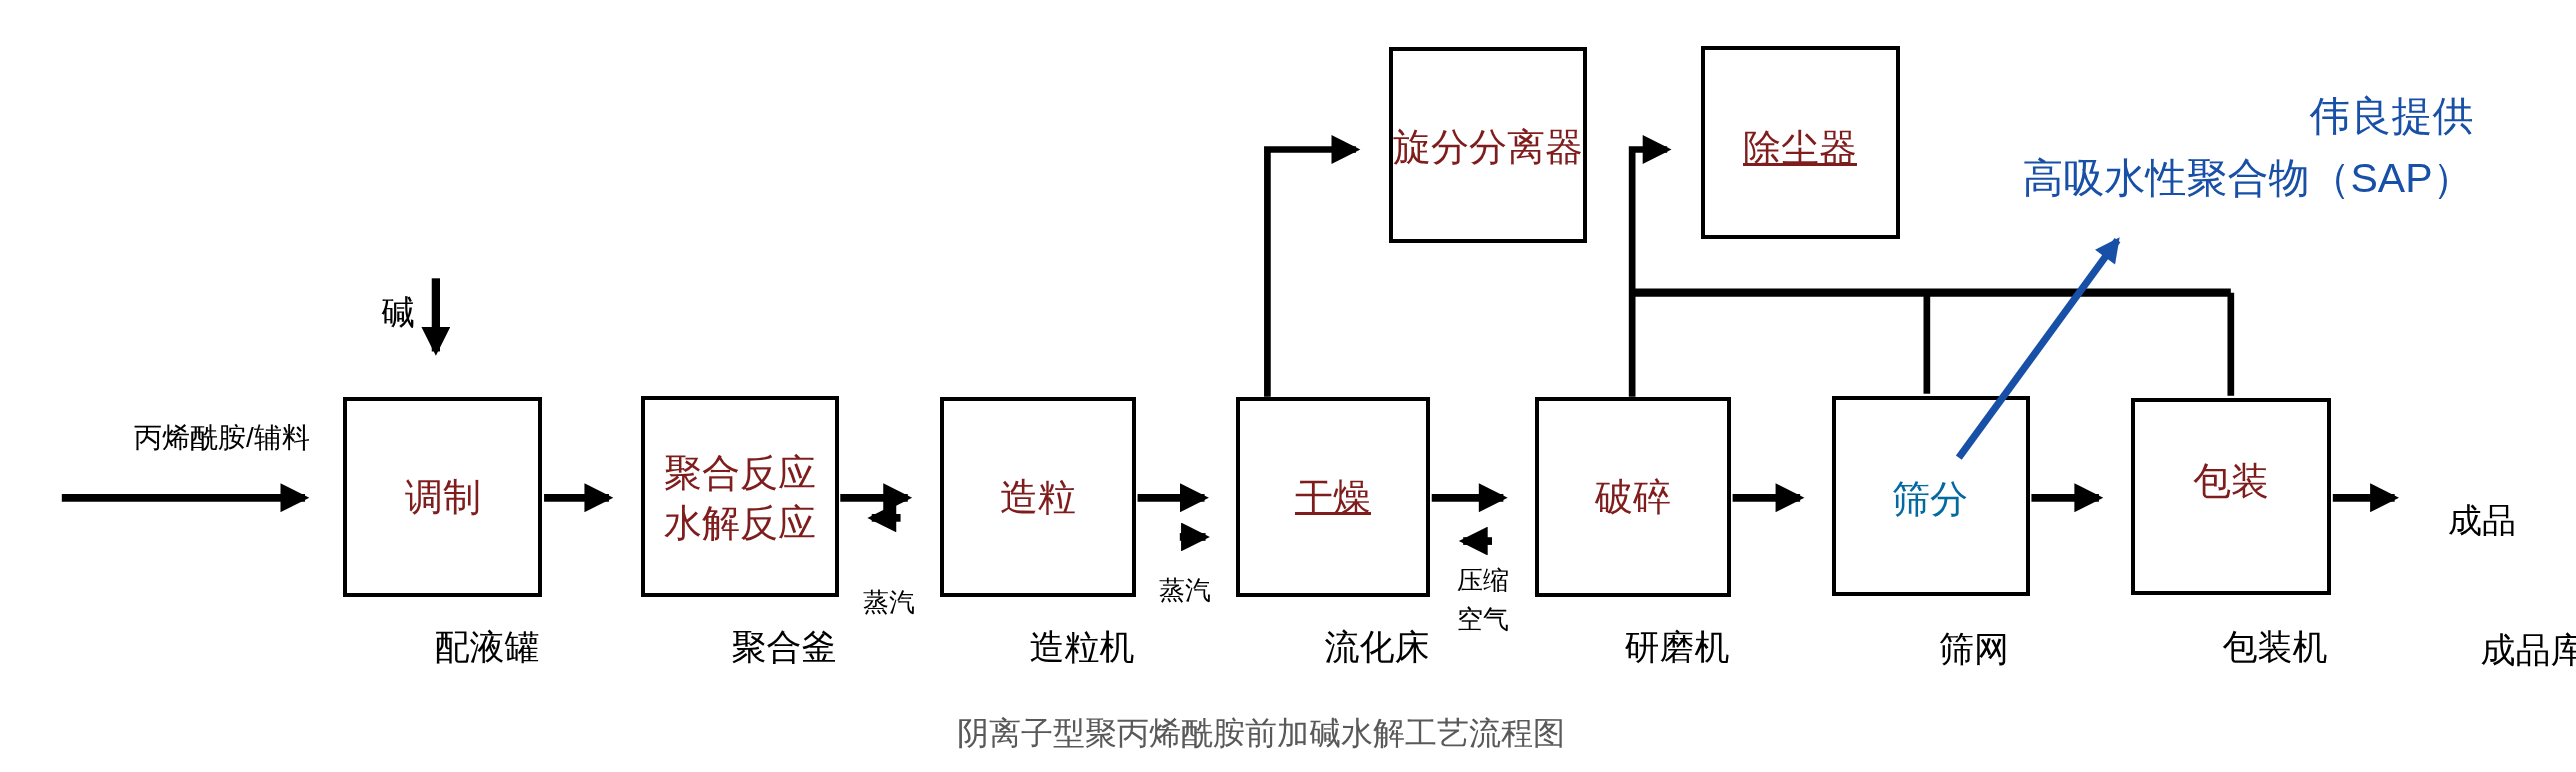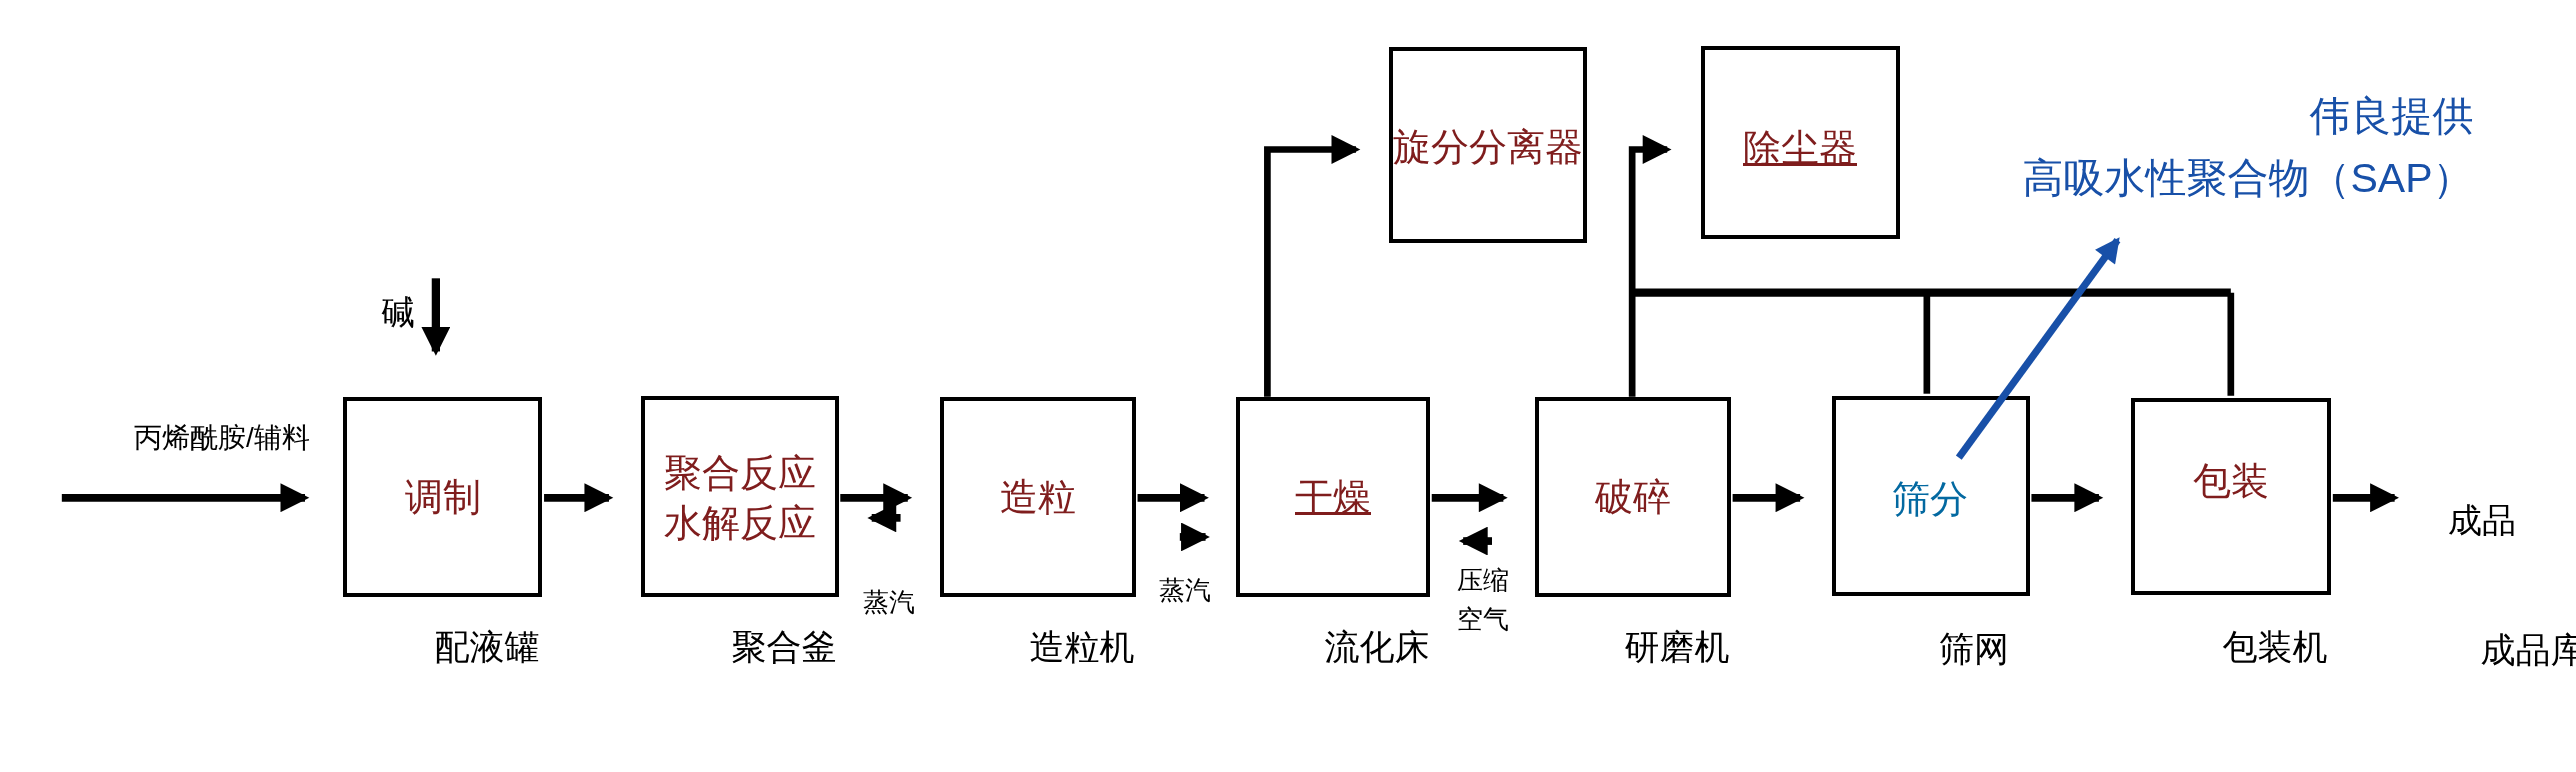--- a/index.html
+++ b/index.html
@@ -107,20 +107,21 @@
   <div class="smalllabel ctr" style="left:1483px;top:600px;">
     <div>压缩</div>
     <div>空气</div>
   </div>
 
   <div class="callout ctr" style="left:2248px;top:147px;">
     <div>伟良提供</div>
     <div>高吸水性聚合物（SAP）</div>
   </div>
 
+  <div class="title ctr" style="left:1261px;top:734px;">阴离子型聚丙烯酰胺前加碱水解工艺流程图</div>
 
   <svg width="2576" height="773" viewBox="0 0 5000 1500">
     <defs>
       <marker id="ah" viewBox="0 0 10 10" refX="8.5" refY="5" markerWidth="66" markerHeight="56" markerUnits="userSpaceOnUse" orient="auto">
         <path d="M0,0 L10,5 L0,10 Z" fill="#000000"></path>
       </marker>
       <marker id="ahb" viewBox="0 0 10 10" refX="8.5" refY="5" markerWidth="58" markerHeight="48" markerUnits="userSpaceOnUse" orient="auto">
         <path d="M0,0 L10,5 L0,10 Z" fill="#1850A8"></path>
       </marker>
     </defs>

